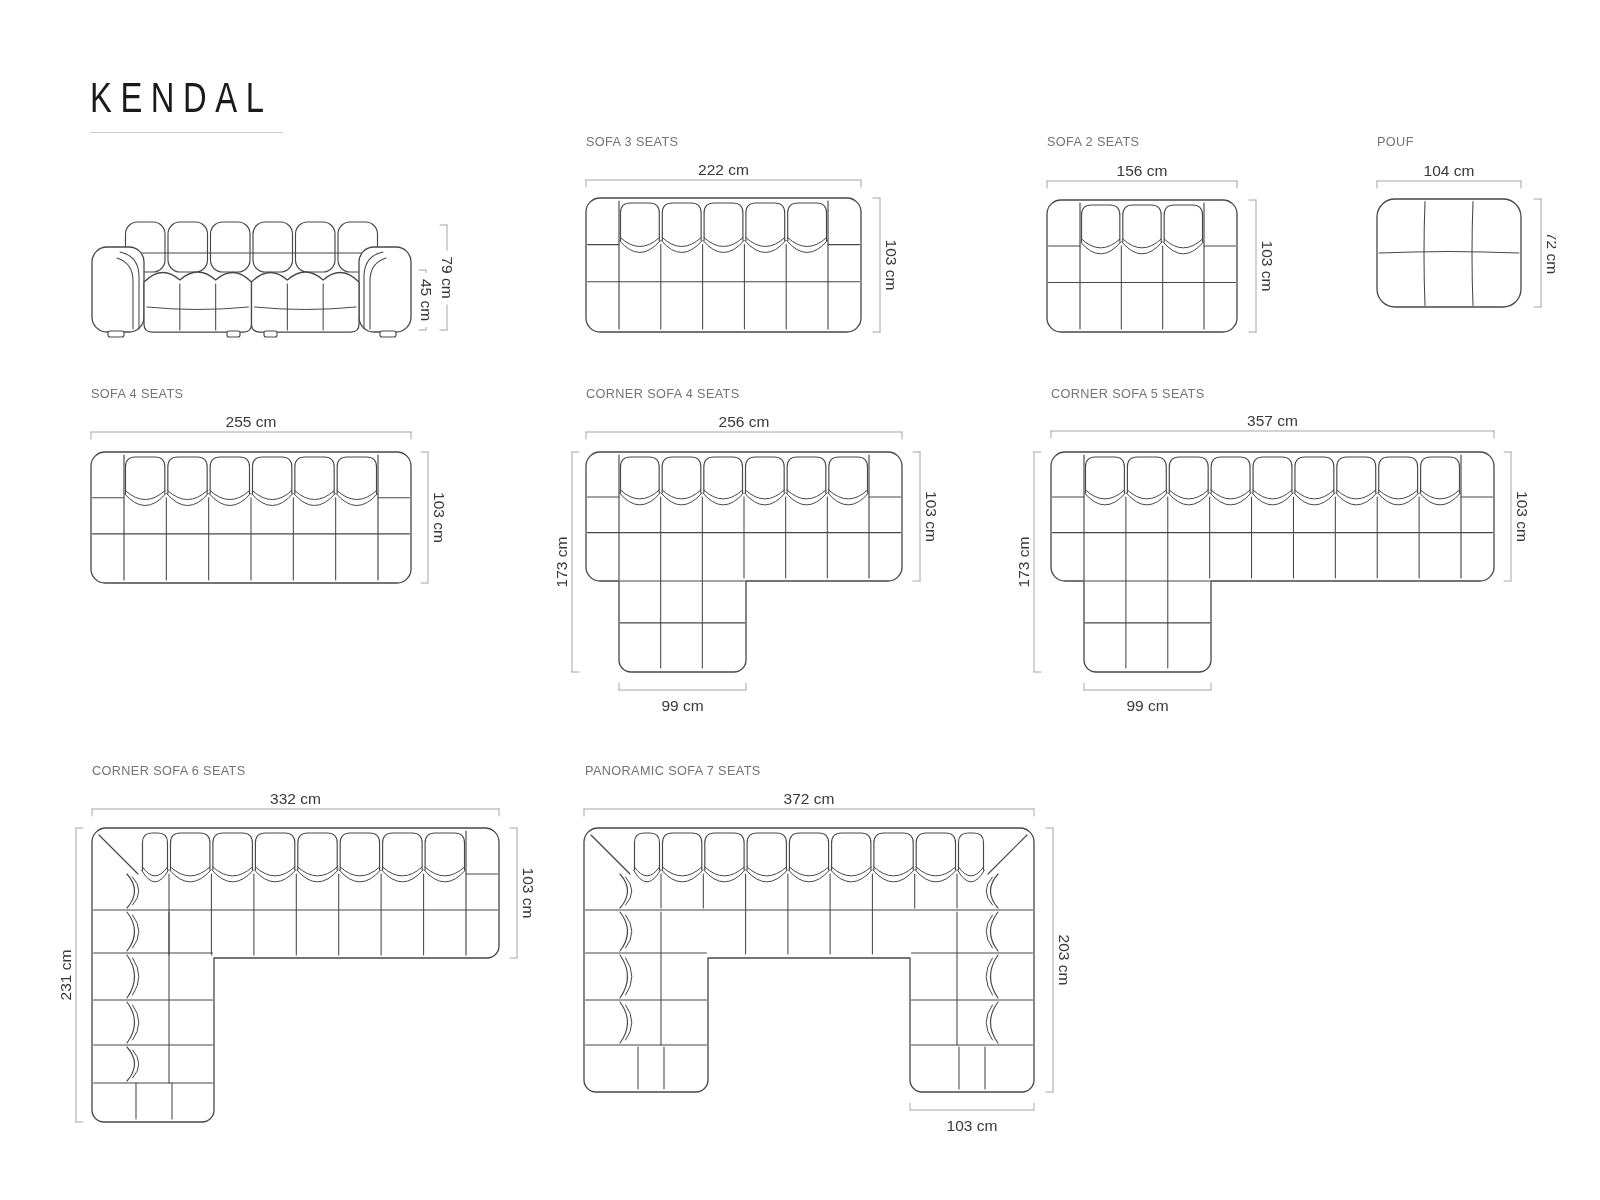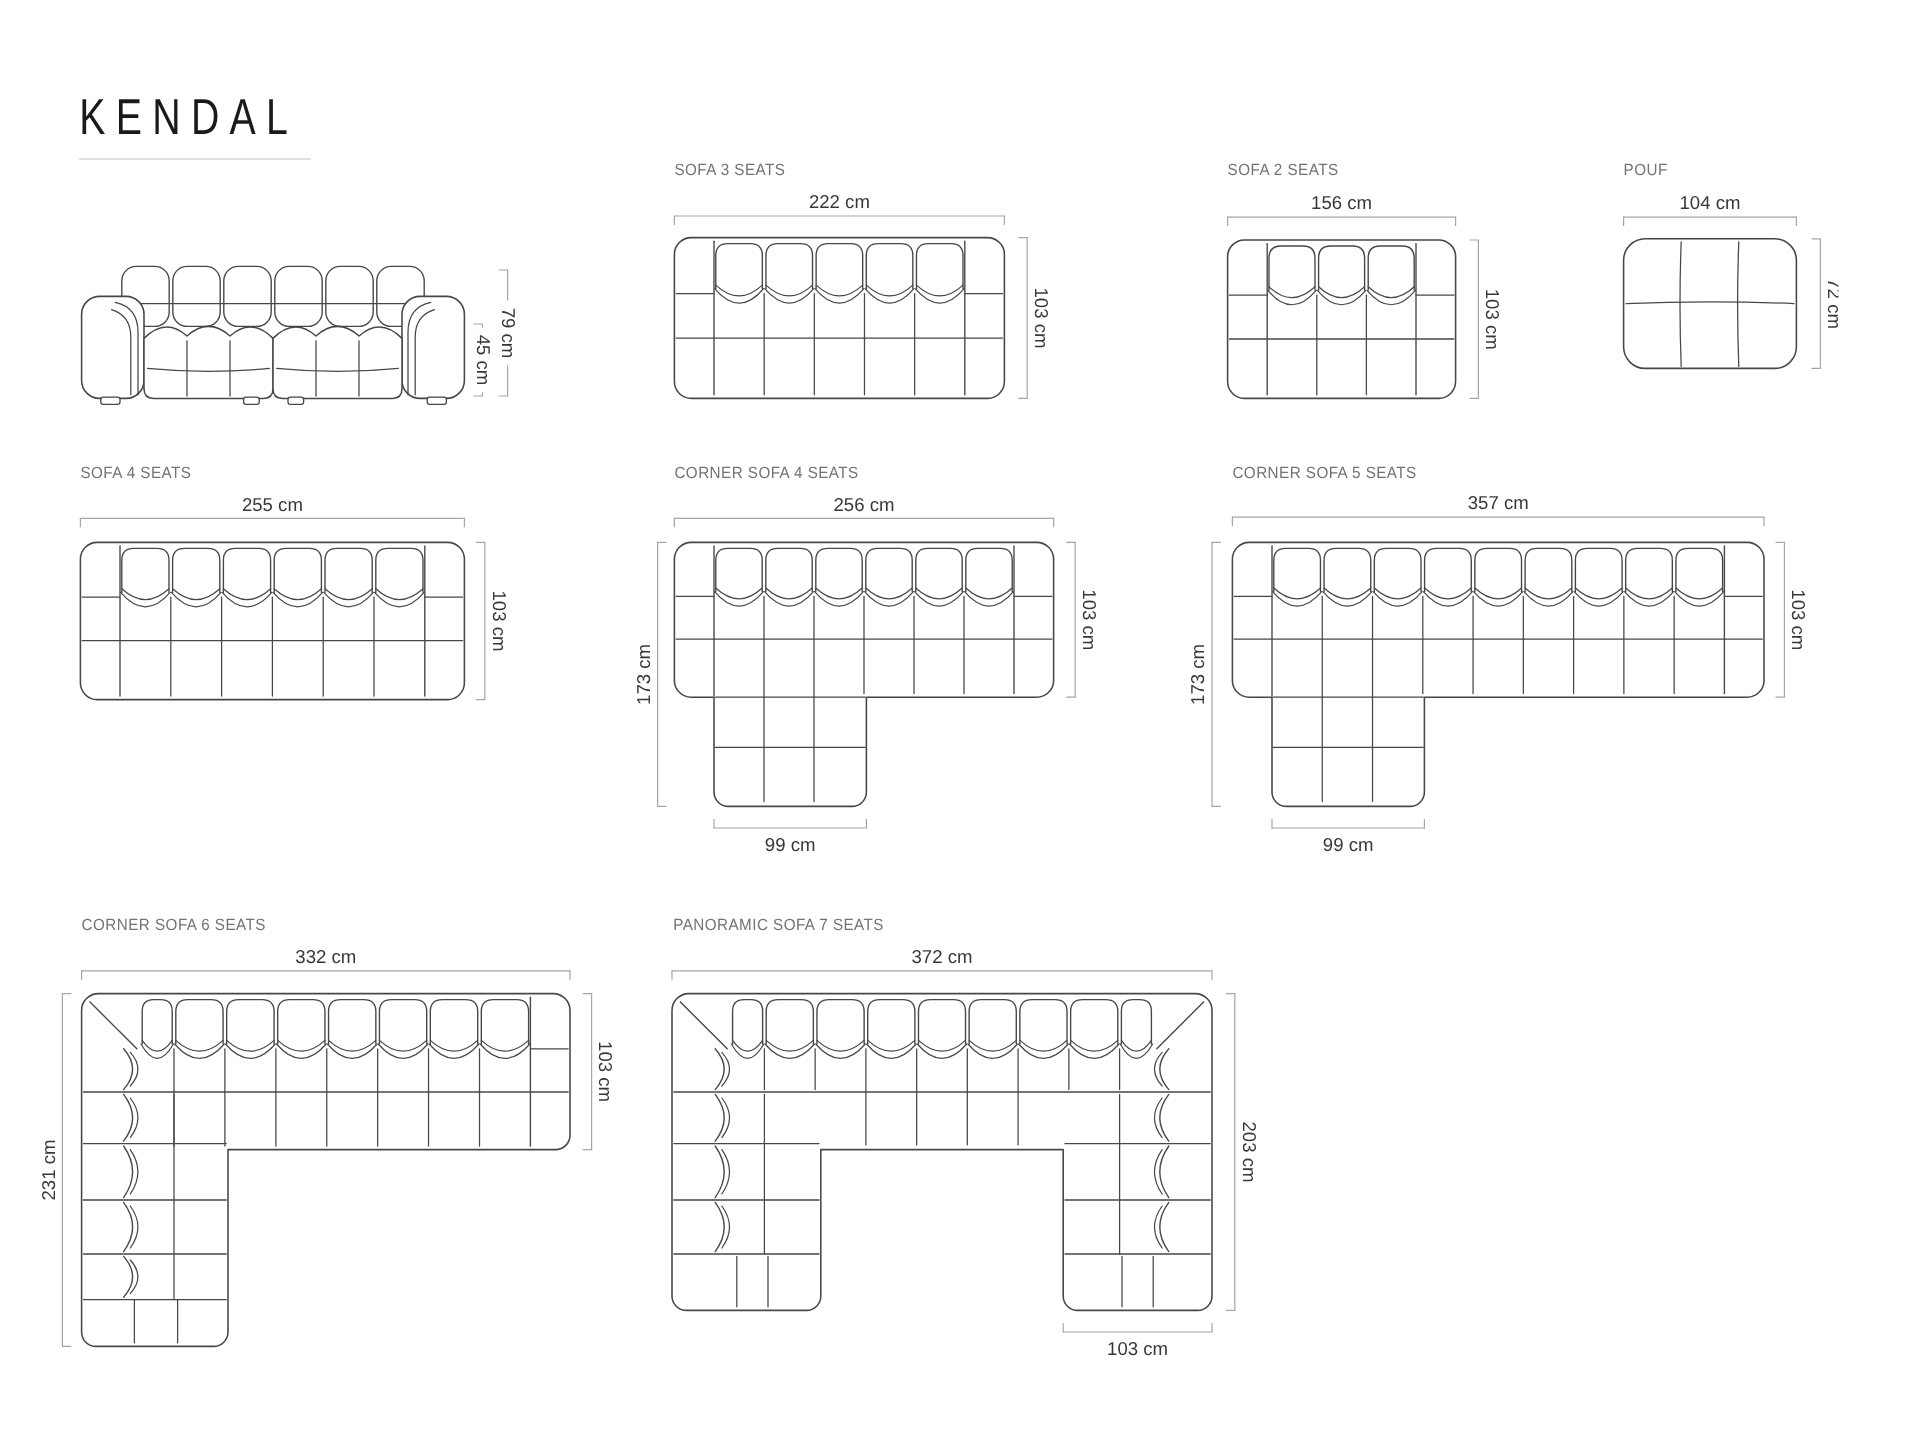--- a/index.html
+++ b/index.html
@@ -1,17 +1,17 @@
 <!DOCTYPE html>
 <html style="--title: #1a1a1a; --label: #737373; --dimtext: #383838; --underline: #cccccc;"><head>
 <meta charset="utf-8">
 <style>
   html,body{margin:0;padding:0;background:#fff;}
   .stage{position:relative;width:1532px;height:1200px;background:#fff;overflow:hidden;
-         font-family:"Liberation Sans",sans-serif;}
+         font-family:"Liberation Sans",sans-serif;margin-left:24px;}
   .page-title{position:absolute;left:66px;top:74px;margin:0;font-size:42px;font-weight:normal;
               letter-spacing:11px;color:var(--title,#1a1a1a);transform:scaleX(.78);transform-origin:left top;
               white-space:nowrap;}
   .title-underline{position:absolute;left:66px;top:132px;width:193px;height:1px;
                    background:var(--underline,#cccccc);}
   .dlabel{position:absolute;font-size:13.5px;letter-spacing:.4px;color:var(--label,#737373);
           white-space:nowrap;transform:scaleX(.94);transform-origin:left top;}
   svg.canvas{position:absolute;left:0;top:0;}
   svg text.dimtext{font-family:"Liberation Sans",sans-serif;font-size:15.5px;fill:var(--dimtext,#383838);}
 </style>

